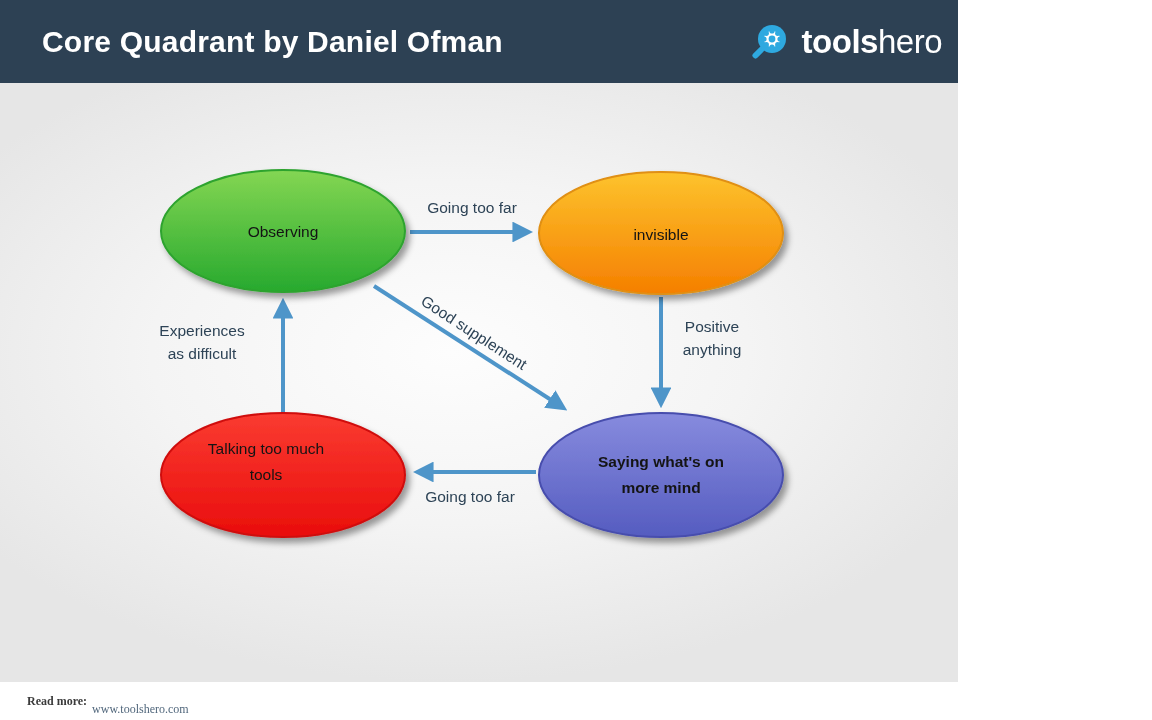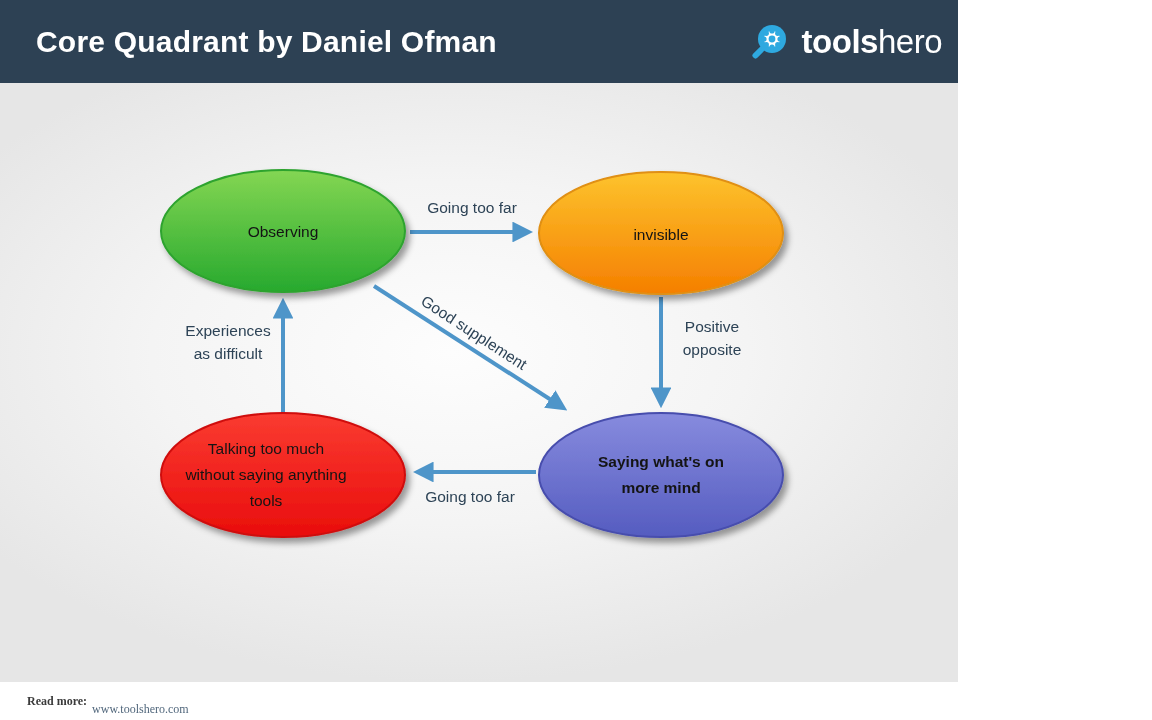--- a/index.html
+++ b/index.html
@@ -3,21 +3,21 @@
 <meta charset="utf-8">
 <style>
   html,body{margin:0;padding:0;background:#ffffff;}
   body{width:1152px;height:720px;overflow:hidden;font-family:"Liberation Sans",sans-serif;}
   .page{position:relative;width:1152px;height:720px;background:#ffffff;}
 
   
   .header{position:absolute;left:0;top:0;width:958px;height:83px;background:#2d4154;
           display:flex;align-items:center;justify-content:space-between;box-sizing:border-box;
           padding:0 16px 0 25px;}
-  .page-title{margin:11px;color:#ffffff;font-size:30px;font-weight:bold;letter-spacing:.2px;}
+  .page-title{margin:17px;color:#ffffff;font-size:30px;font-weight:bold;letter-spacing:.2px;}
   .logo{display:flex;align-items:center;gap:12px;}
   .logo-text{color:#ffffff;font-size:33px;letter-spacing:-.5px;}
   .logo-text .t-bold{font-weight:bold;}
   .logo-text .t-light{font-weight:normal;}
 
   
   .content{position:absolute;left:0;top:83px;width:958px;height:599px;
            background:radial-gradient(ellipse 60% 55% at 47% 45%, #fdfdfd 0%, #f4f4f4 52%, #e6e6e6 100%);}
   .diagram-svg{position:absolute;left:0;top:0;}
 
@@ -97,35 +97,34 @@
       <ellipse cx="283" cy="148" rx="122" ry="61" fill="url(#gGreen)" stroke="#2da32f" stroke-width="2" filter="url(#nodeShadow)"></ellipse>
       <ellipse cx="661" cy="150" rx="122" ry="61" fill="url(#gOrange)" stroke="#e08f12" stroke-width="2" filter="url(#nodeShadow)"></ellipse>
       <ellipse cx="283" cy="392" rx="122" ry="62" fill="url(#gRed)" stroke="#cf0a0a" stroke-width="2" filter="url(#nodeShadow)"></ellipse>
       <ellipse cx="661" cy="392" rx="122" ry="62" fill="url(#gBlue)" stroke="#474dad" stroke-width="2" filter="url(#nodeShadow)"></ellipse>
     </svg>
 
     <div class="node-lbl" style="left:183px;top:136px;width:200px;">Observing</div>
     <div class="node-lbl" style="left:561px;top:139px;width:200px;">invisible</div>
     <div class="node-lbl" style="left:146px;top:353px;width:240px;">
       <div>Talking too much</div>
-      <div>without saying anything</div>
       <div>tools</div>
     </div>
     <div class="node-lbl" style="left:571px;top:366px;width:180px;font-weight:bold;">
       <div>Saying what's on</div>
       <div>more mind</div>
     </div>
 
     <div class="lbl" style="left:402px;top:113px;width:140px;">Going too far</div>
     <div class="lbl" style="left:652px;top:232px;width:120px;">
       <div>Positive</div>
-      <div>opposite</div>
+      <div>anything</div>
     </div>
     <div class="lbl" style="left:400px;top:402px;width:140px;">Going too far</div>
-    <div class="lbl" style="left:168px;top:236px;width:120px;">
+    <div class="lbl" style="left:142px;top:236px;width:120px;">
       <div>Experiences</div>
       <div>as difficult</div>
     </div>
     <div class="lbl rot" style="left:395px;top:238px;width:158px;">Good supplement</div>
   </div>
 
   <div class="footer">
     <span class="read-more">Read more:</span>
     <span class="footer-url">www.toolshero.com</span>
   </div>

